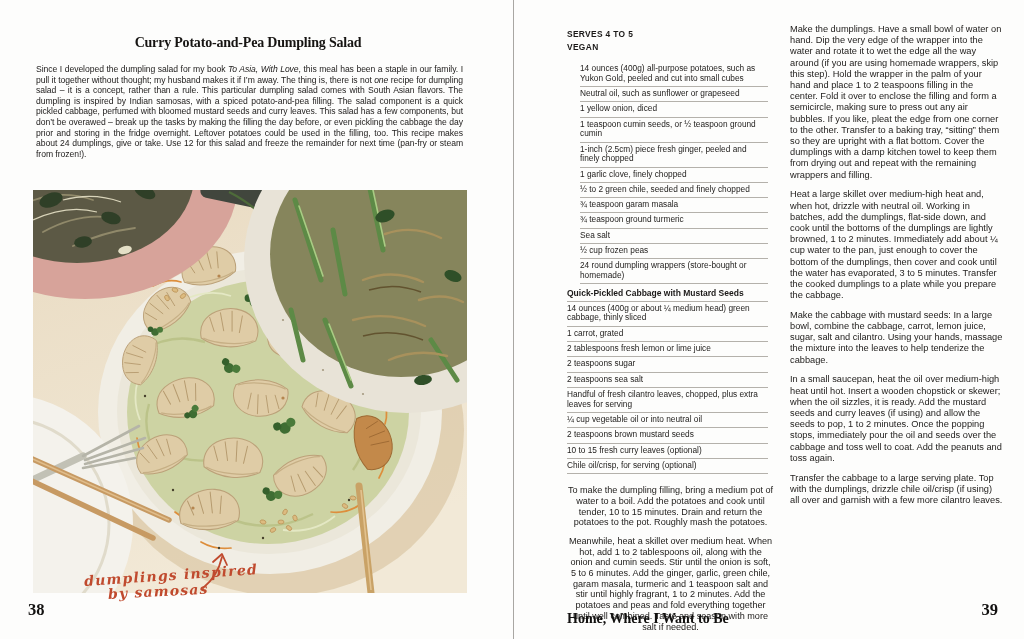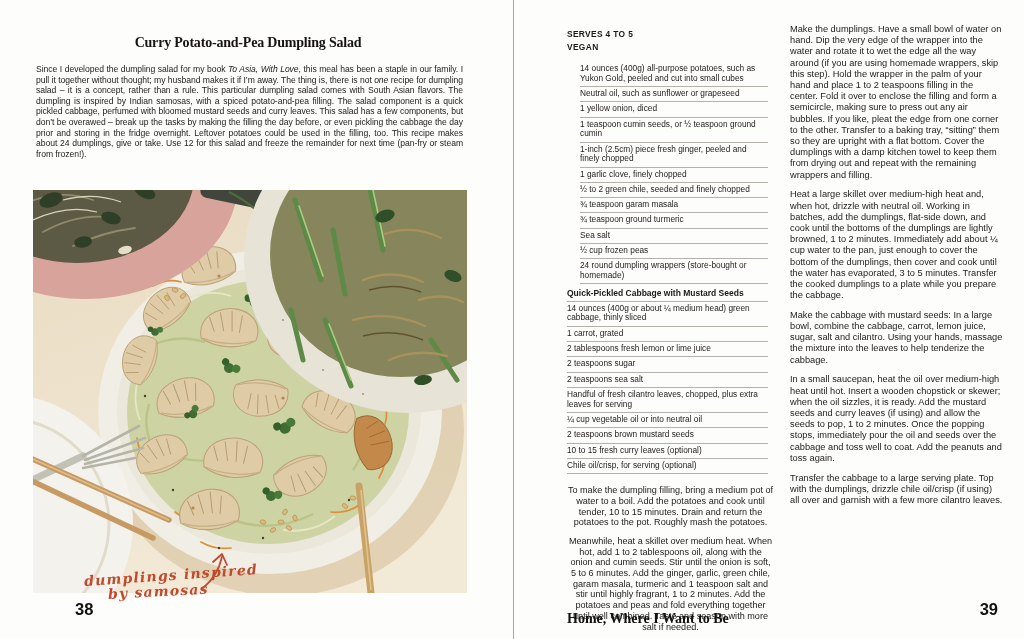--- a/index.html
+++ b/index.html
@@ -26,22 +26,22 @@
   .photo{position:absolute;left:33px;top:190px;width:434px;height:403px;overflow:hidden;}
   .annotation{position:absolute;left:84px;top:568px;z-index:6;}
   .hand{
     font-family:"DejaVu Serif", serif;font-style:italic;font-weight:700;
     font-size:14px;line-height:15px;letter-spacing:1.2px;white-space:nowrap;
   }
   .hand-l1{transform:rotate(-4deg);}
   .hand-l2{margin-left:24px;transform:rotate(-3deg);}
   .arrow-svg{position:absolute;left:197px;top:548px;z-index:6;}
   .pagenum{
-    position:absolute;top:600px;font-family:Liberation Sans, sans-serif;
-    font-weight:700;font-size:16.5px;color:#121110;margin-left:47px;
+    position:absolute;top:600px;font-family:Liberation Serif, serif;
+    font-weight:700;font-size:16.5px;color:#121110;
   }
   .pagenum-left{left:28px;}
   .pagenum-right{right:26px;text-align:center;}
 
   
   .col-mid{position:absolute;left:567px;top:28px;width:201px;}
   .kicker{font-weight:700;font-size:8.4px;line-height:12.5px;letter-spacing:0.35px;color:#1b1918;}
   .ing-list{margin-top:9px;margin-left:13px;}
   .ing-row{
     padding:2px 0 2.6px;border-bottom:1px solid #b4b1ab;

